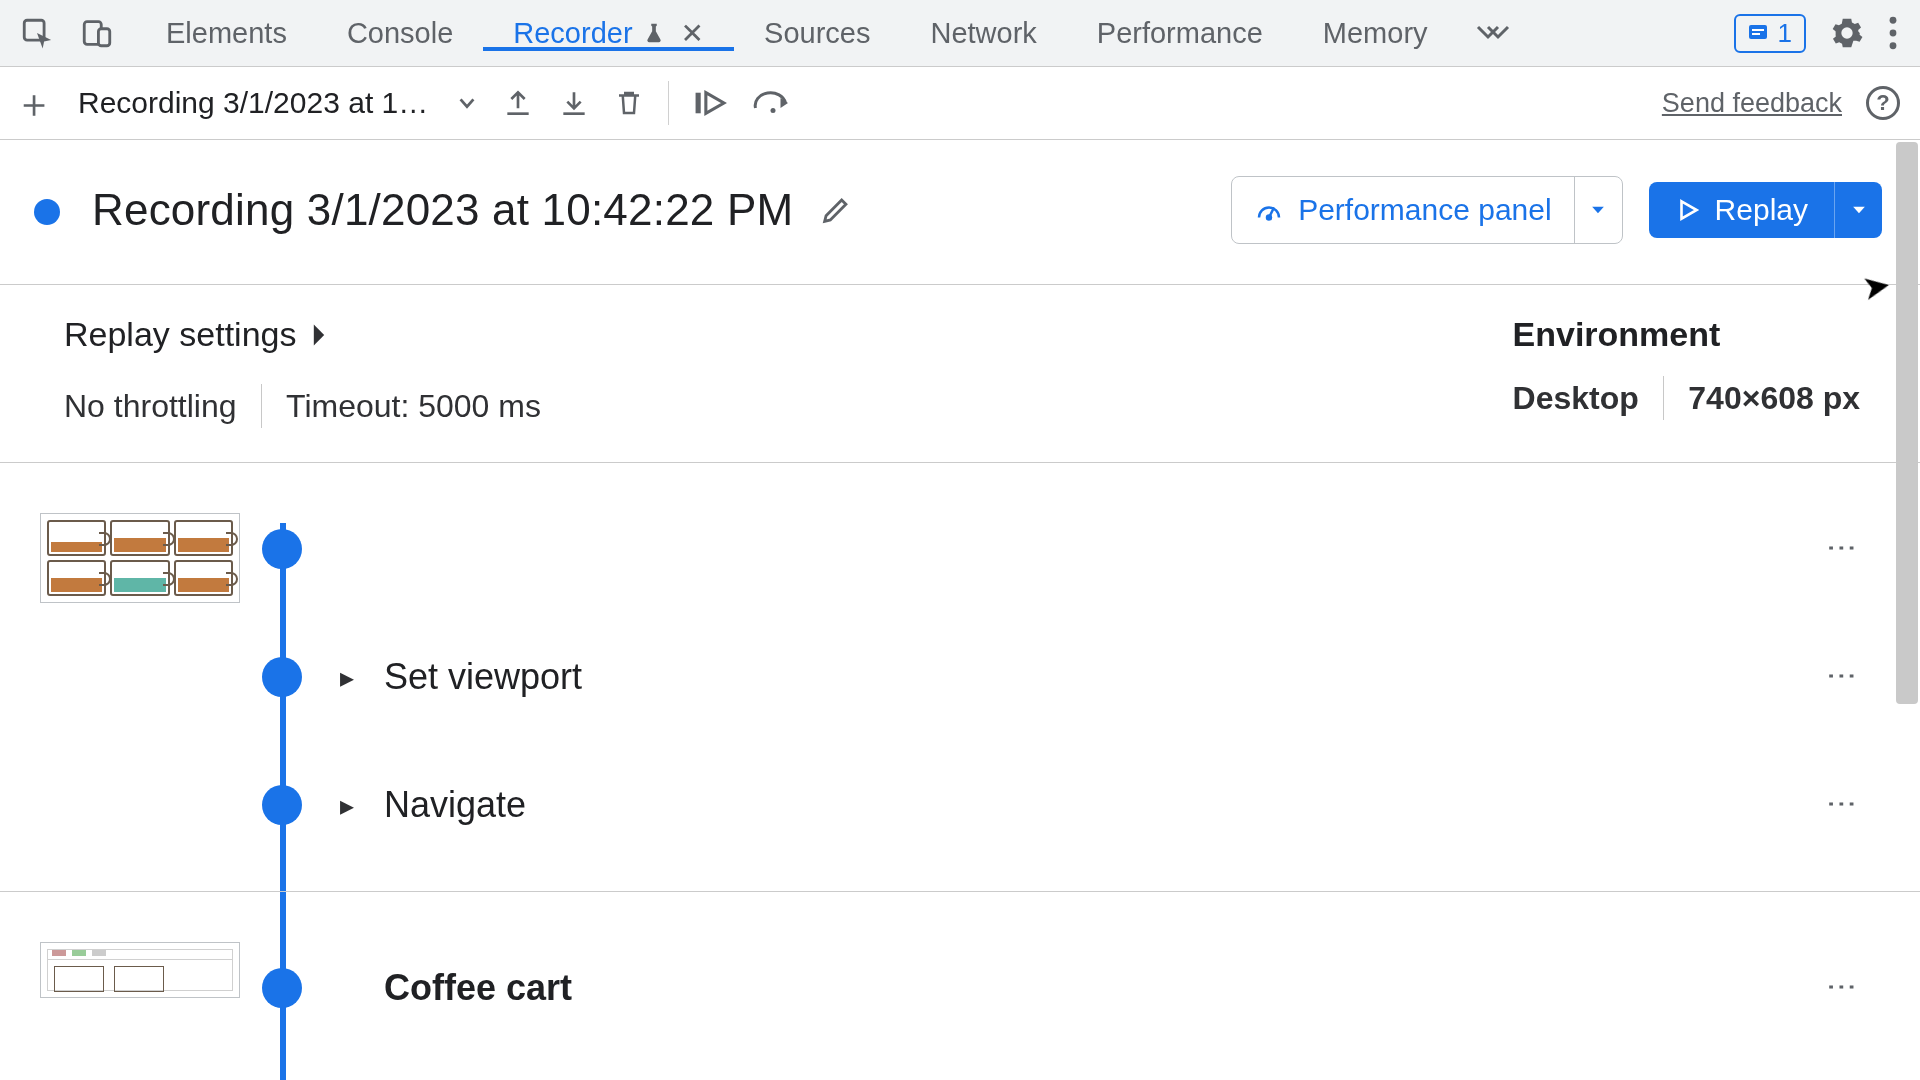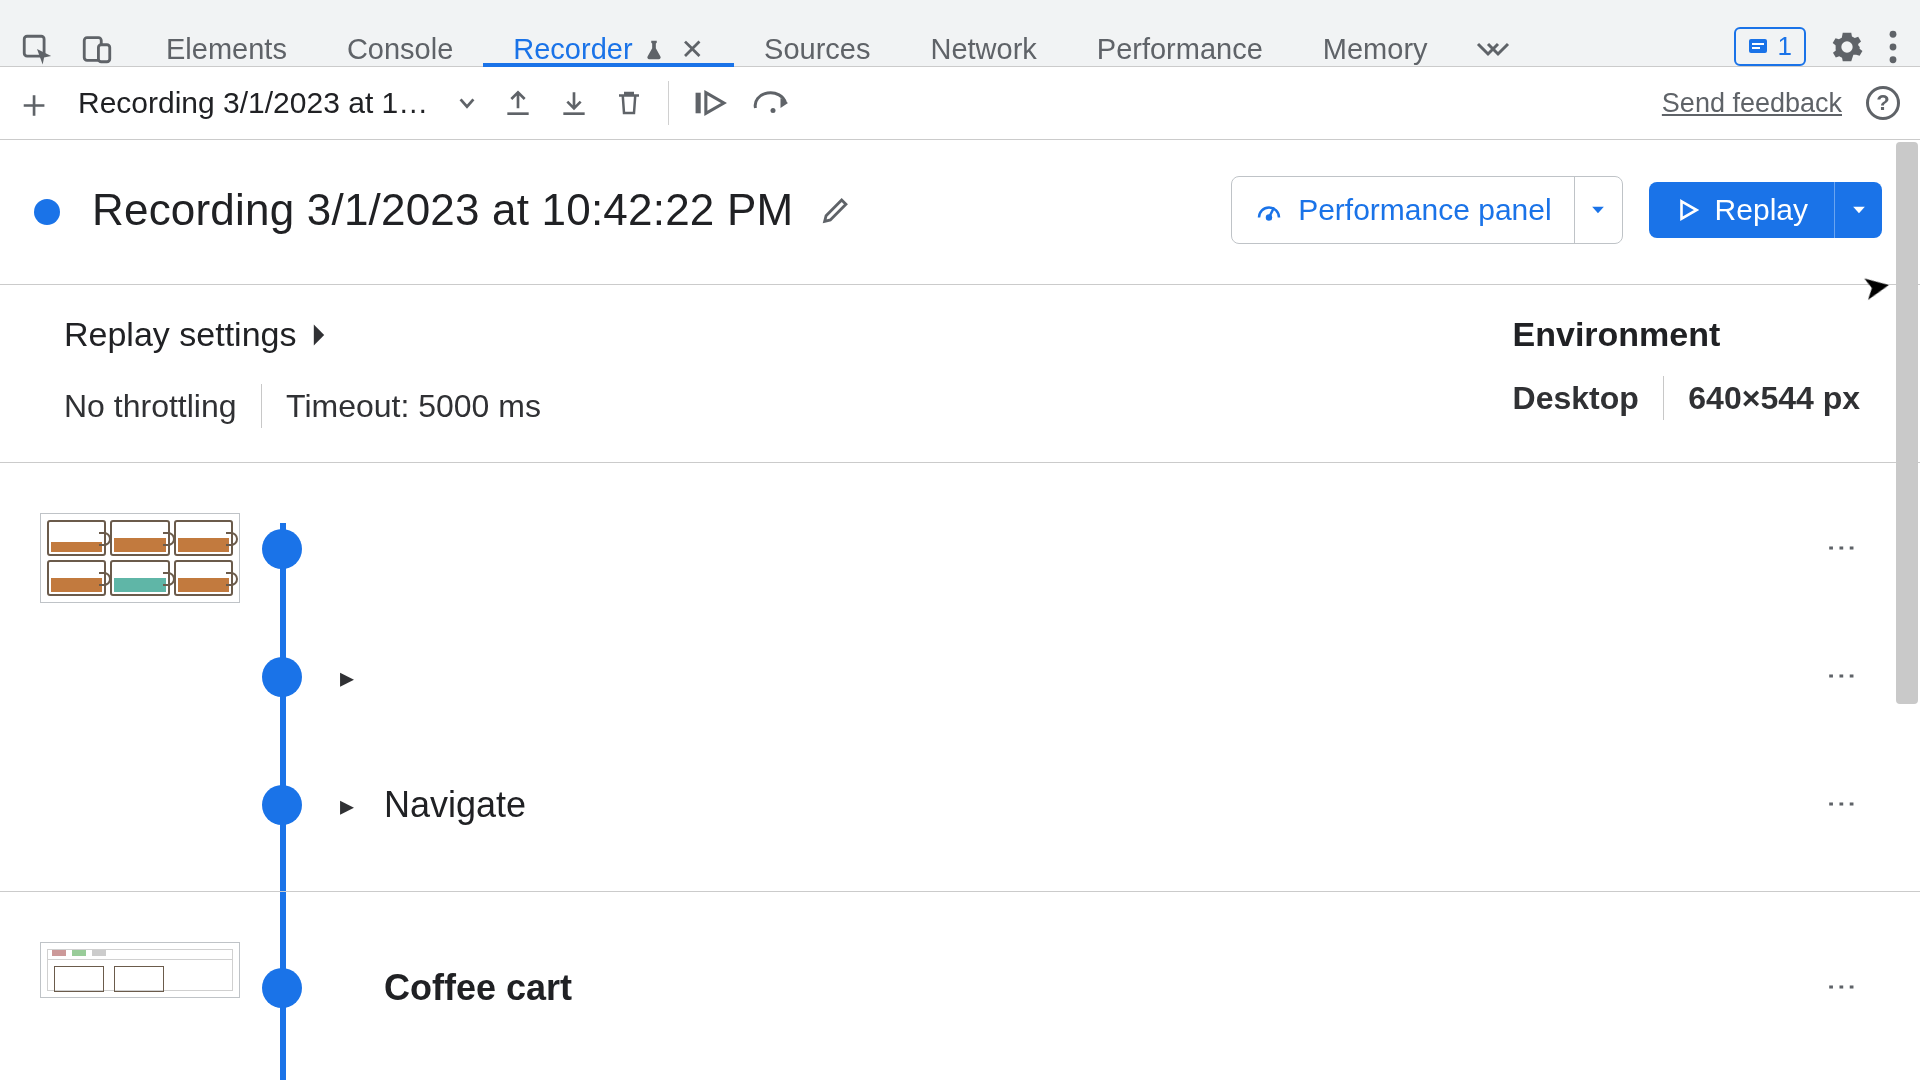--- a/index.html
+++ b/index.html
@@ -12,21 +12,21 @@
     --text-muted: #5f6368;
     --icon-gray: #5f6368;
   }
 
   
   .tabstrip {
     height: var(--tab-h);
     background: #f1f3f4;
     border-bottom: 1px solid var(--border);
     display: flex;
-    align-items: flex-end;
+    align-items: center;
   }
   .tabstrip .left-icons { display:flex; align-items:center; gap: 26px; padding: 0 22px 0 20px; }
   .tabstrip .tabs { display:flex; align-items:stretch; }
   .tab {
     display:flex; align-items:center; gap:10px;
     padding: 0 30px;
     font-size: 29px;
     color: #5f6368;
     cursor: default;
     position: relative;
@@ -340,21 +340,21 @@
       </div>
     </div>
     <div class="spacer"></div>
     <div class="env-col">
       <div class="settings-head">
         <span>Environment</span>
       </div>
       <div class="settings-vals">
         <span>Desktop</span>
         <div class="vdiv2"></div>
-        <span>640×544 px</span>
+        <span>740×608 px</span>
       </div>
     </div>
   </div>
 
   <div class="steps">
     <div class="timeline" style="top:60px;"></div>
 
     <div class="section">
       <div class="thumb t1">
         <div class="mini">
@@ -380,20 +380,21 @@
       </div>
 
       <div class="step">
         <div class="node"></div>
         <div class="more">⋮</div>
       </div>
 
       <div class="step">
         <div class="node"></div>
         <span class="disc-tri">▸</span>
+        <div class="title">Set viewport</div>
         <div class="more">⋮</div>
       </div>
 
       <div class="step" style="margin-bottom:40px;">
         <div class="node"></div>
         <span class="disc-tri">▸</span>
         <div class="title">Navigate</div>
         <div class="more">⋮</div>
       </div>
     </div>

